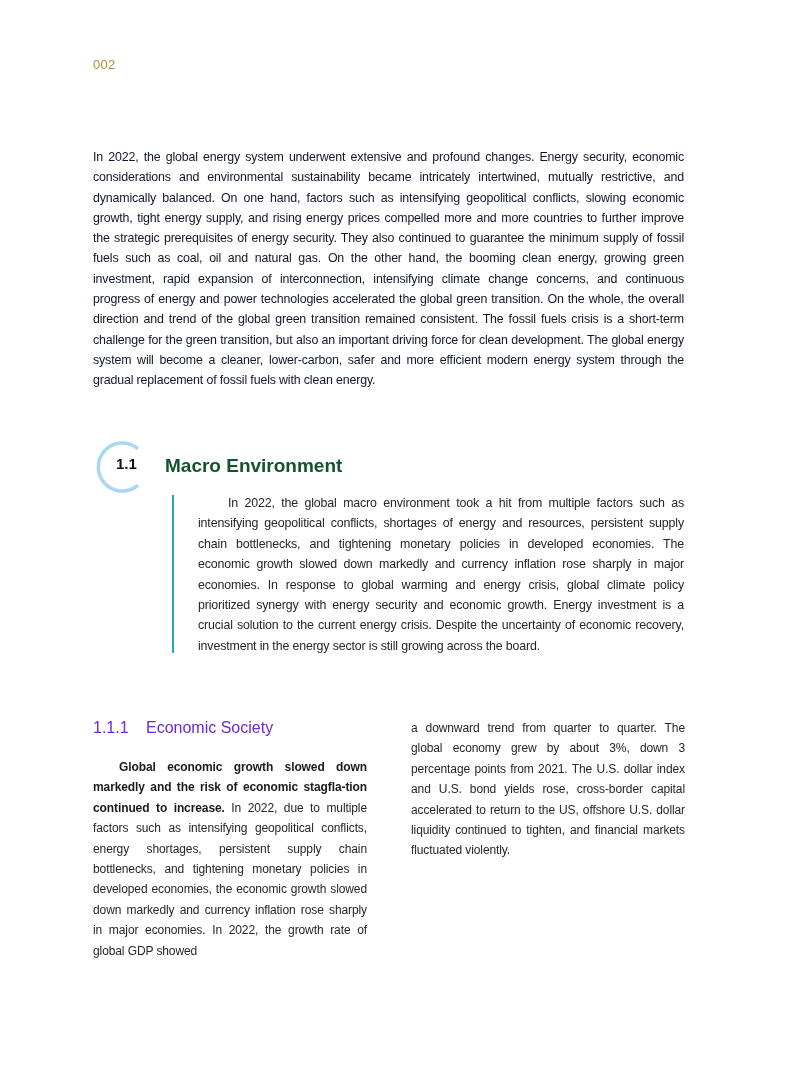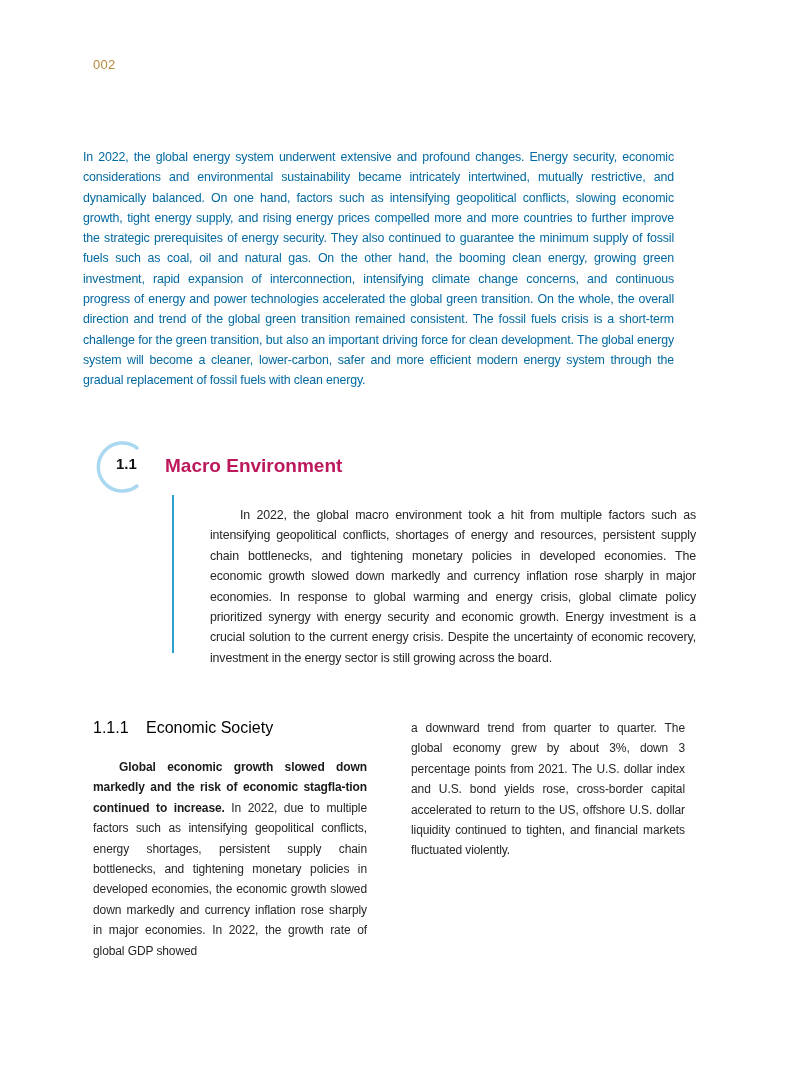--- a/index.html
+++ b/index.html
@@ -1,29 +1,29 @@
 <!DOCTYPE html>
 <html><head>
   <meta charset="utf-8">
   <style>
     html, body { margin: 0; padding: 0; background: #ffffff; }
     body { width: 793px; height: 1077px; position: relative; overflow: hidden;
            font-family: "Liberation Sans", sans-serif; color: #1f1f1f; }
     .page-number { position: absolute; left: 93px; top: 57px; font-size: 13px; color: #b8893a; letter-spacing: 0.3px; text-align: right; }
-    .intro { position: absolute; left: 83px; top: 147px; width: 591px; font-size: 12.4px; line-height: 20.3px;
-             text-align: justify; color: #0369a1; margin: 0; letter-spacing: -0.15px; }
+    .intro { position: absolute; left: 93px; top: 147px; width: 591px; font-size: 12.4px; line-height: 20.3px;
+             text-align: justify; color: #0f172a; margin: 0; letter-spacing: -0.15px; }
     .section-head { position: absolute; left: 93px; top: 440px; width: 400px; height: 56px; }
     .section-arc { position: absolute; left: 0; top: 0; width: 56px; height: 56px; }
     .section-num { position: absolute; left: 23px; top: 15px; font-size: 15px; font-weight: bold; color: #111; }
-    .section-title { position: absolute; left: 72px; top: 15px; font-size: 19px; font-weight: bold; color: #be185d; }
+    .section-title { position: absolute; left: 72px; top: 15px; font-size: 19px; font-weight: bold; color: #14532d; }
     .quote-bar { position: absolute; left: 172px; top: 495px; width: 2px; height: 158px; background: #2aa0cf; }
     .quote-text { position: absolute; left: 198px; top: 493px; width: 486px; font-size: 12.4px; line-height: 20.4px;
-                  text-align: justify; color: #262626; margin: 12px; letter-spacing: -0.15px; }
+                  text-align: justify; color: #262626; margin: 0; letter-spacing: -0.15px; }
     .quote-text .indent { display: inline-block; width: 30px; }
-    .sub-head { position: absolute; left: 93px; top: 719px; font-size: 16px; color: #000000; }
+    .sub-head { position: absolute; left: 93px; top: 719px; font-size: 16px; color: #6d28d9; }
     .sub-head .num { display: inline-block; width: 53px; }
     .col { position: absolute; width: 274px; font-size: 12px; line-height: 20.4px; text-align: justify;
            color: #262626; margin: 0; letter-spacing: -0.1px; }
     .col-left { left: 93px; top: 757px; }
     .col-right { left: 411px; top: 718px; }
     .col p { margin: 0; }
     .col .para-indent { text-indent: 26px; }
     .col b { color: #1a1a1a; }
     .col .tight { letter-spacing: 0.9px; }
   </style>

